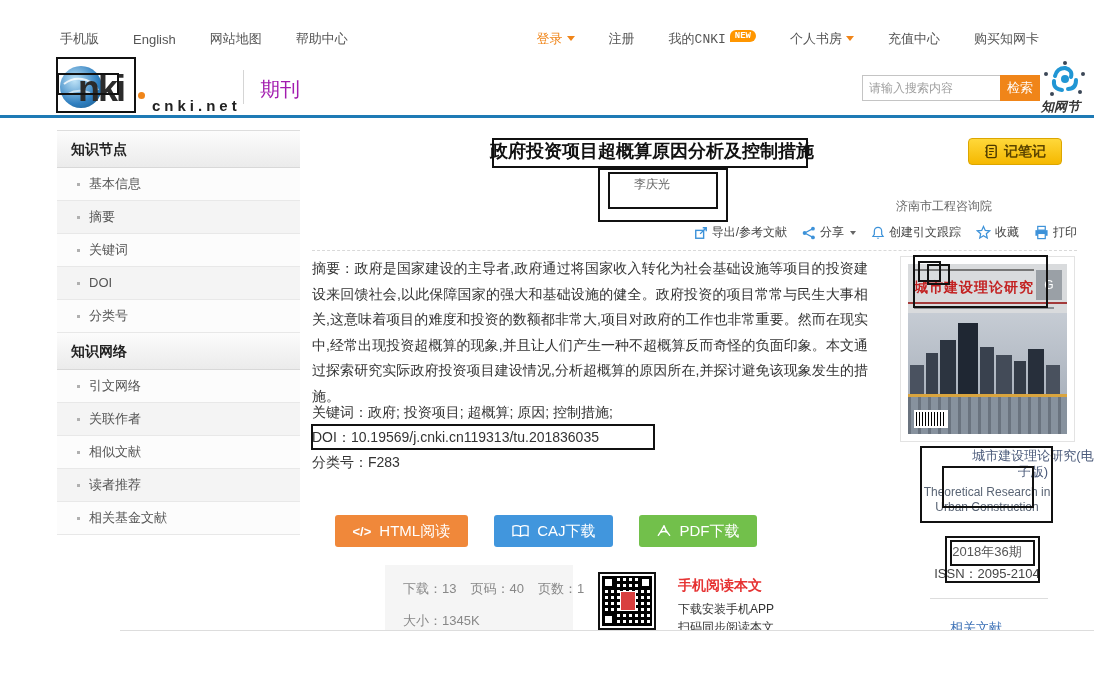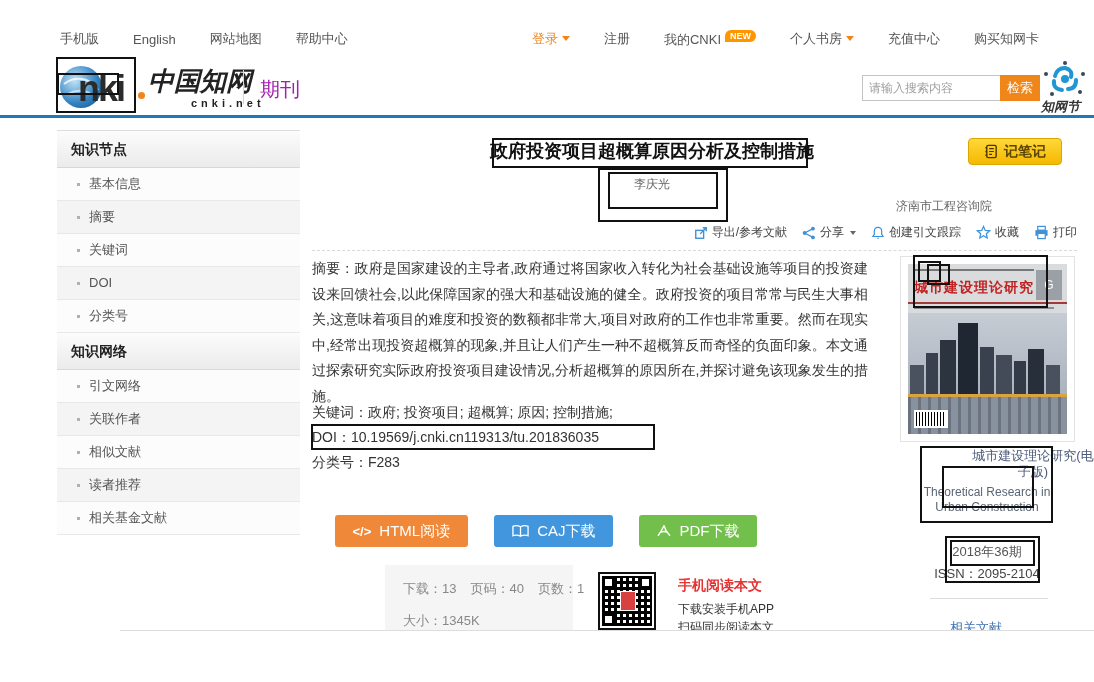--- a/index.html
+++ b/index.html
@@ -3,37 +3,37 @@
 <meta charset="utf-8">
 <style>
   html,body{margin:0;padding:0;background:#fff;}
   #page{position:relative;width:1094px;height:682px;background:#fff;overflow:hidden;
         font-family:"Liberation Sans","DejaVu Sans",sans-serif;color:#333;}
   .abs{position:absolute;}
   
   .topnav{top:28px;left:60px;right:55px;height:22px;display:flex;justify-content:space-between;
           font-size:13px;color:#555;}
   .topnav .grp{display:flex;align-items:center;gap:34px;}
-  .topnav .grp.r{}
+  .topnav .grp.r{font-family:Liberation Mono, monospace;}
   .tlink{cursor:pointer;white-space:nowrap;}
   .orange{color:#f08519;}
   .caret{display:inline-block;width:0;height:0;border-left:4px solid transparent;border-right:4px solid transparent;
          border-top:5px solid #f08519;margin-left:4px;vertical-align:2px;}
   .newbadge{display:inline-block;background:#ff9600;color:#fff;font-size:9px;font-weight:bold;
             padding:1px 5px;border-radius:7px 7px 7px 0;margin-left:4px;vertical-align:5px;}
   
   .hdrline{top:115px;left:0;width:1094px;height:3px;background:#1e7ab5;}
   .globe{top:66px;left:60px;width:42px;height:42px;border-radius:50%;
          background:radial-gradient(circle at 35% 35%,#bfe3f7,#2f7fc0 60%,#14517e);}
   .globe svg{position:absolute;left:0;top:0;}
   .logoletters{top:68px;left:78px;font-size:36px;font-weight:bold;color:#2b2b2b;letter-spacing:-2px;}
   .logodot{top:92px;left:138px;width:7px;height:7px;border-radius:50%;background:#f08519;}
   .logocn{top:64px;left:148px;font-family:"DejaVu Serif","Liberation Serif",serif;font-style:italic;
           font-weight:bold;font-size:26px;color:#222;white-space:nowrap;}
-  .logoen{top:97px;left:152px;font-size:11px;letter-spacing:4px;color:#222;font-weight:bold;margin-left:39px;}
+  .logoen{top:97px;left:152px;font-size:15px;letter-spacing:4px;color:#222;font-weight:bold;}
   .hdrdiv{top:70px;left:243px;width:1px;height:34px;background:#d5d5d5;}
   .section{top:76px;left:260px;font-size:20px;color:#a21caf;}
   .search-input{top:75px;left:862px;width:126px;height:24px;border:1px solid #c4c4c4;font-size:12px;
                 padding:0 6px;color:#333;outline:none;}
   .search-input::placeholder{color:#a0a0a0;}
   .search-btn{top:75px;left:1000px;width:40px;height:26px;background:#f08519;color:#fff;border:none;
               font-size:13px;cursor:pointer;padding:0;}
   .nodeicon{top:60px;left:1042px;}
   .nodelabel{top:98px;left:1041px;font-family:"DejaVu Serif","Liberation Serif",serif;font-style:italic;
              font-weight:bold;font-size:13px;color:#333;white-space:nowrap;}
@@ -135,21 +135,20 @@
   </div>
 
   <div class="abs globe">
     <svg width="42" height="42" viewBox="0 0 42 42">
       <path d="M4 18 Q14 10 26 14 Q34 17 38 24" stroke="rgba(255,255,255,.8)" stroke-width="2" fill="none"></path>
       <path d="M8 28 Q18 22 30 27" stroke="rgba(255,255,255,.6)" stroke-width="2" fill="none"></path>
     </svg>
   </div>
   <div class="abs logoletters">nki</div>
   <div class="abs logodot"></div>
-  <div class="abs logocn">中国知网</div>
   <div class="abs logoen">cnki.net</div>
   <div class="abs hdrdiv"></div>
   <div class="abs section">期刊</div>
 
   <input class="abs search-input" placeholder="请输入搜索内容" style="">
   <button class="abs search-btn">检索</button>
 
   <div class="abs nodeicon">
     <svg width="46" height="40" viewBox="0 0 46 40">
       <circle cx="23" cy="19" r="4" fill="#2196d4"></circle>

